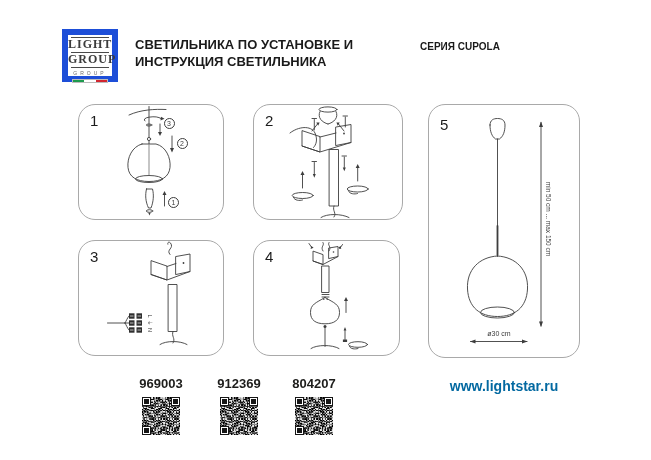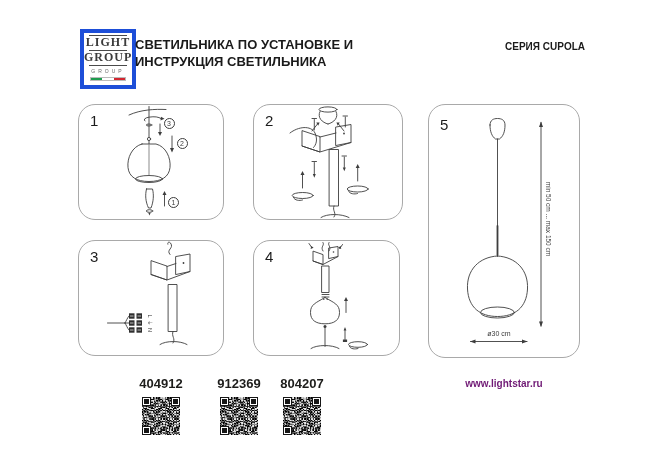--- a/index.html
+++ b/index.html
@@ -1,31 +1,31 @@
 <!DOCTYPE html>
 <html><head>
 <meta charset="utf-8">
 <style>
   html,body{margin:0;padding:0;background:#ffffff;}
   .sheet{position:relative;width:651px;height:460px;background:#ffffff;overflow:hidden;
          font-family:"Liberation Sans","DejaVu Sans",sans-serif;color:#1d1d1b;}
 
   
-  .logo{position:absolute;left:80px;top:29px;width:56px;height:60px;border:4px solid #1d4ed8;
+  .logo{position:absolute;left:62px;top:29px;width:56px;height:53px;border:6px solid #1d4ed8;
         box-sizing:border-box;background:#fff;text-align:center;}
   .logo .rule{width:38px;height:1px;background:#4a4a4a;margin:2px auto 0;}
   .logo .word{font-family:"Liberation Serif","DejaVu Serif",serif;font-weight:bold;
               font-size:12px;line-height:11px;letter-spacing:1px;color:#3c3c3c;margin-top:1px;}
   .logo .group{font-size:5px;letter-spacing:3px;color:#6b6b6b;margin-top:2px;}
   .flag{display:flex;width:36px;height:4px;margin:3px auto 0;border:0.5px solid #bbb;box-sizing:border-box;}
   .flag span{flex:1;height:100%;}
   .flag .g{background:#1e9b4e;} .flag .w{background:#ffffff;} .flag .r{background:#d22630;}
 
   .title{position:absolute;left:135px;top:36px;font-weight:bold;font-size:13px;line-height:17px;color:#1a1a1a;}
-  .series-block{position:absolute;left:420px;top:41px;width:165px;text-align:right;}
+  .series-block{position:absolute;left:420px;top:41px;width:165px;text-align:left;}
   .series{font-weight:bold;font-size:10px;color:#1a1a1a;}
   .articles{font-weight:bold;font-size:13px;margin-top:3px;color:#1a1a1a;}
 
   
   .panel{position:absolute;border:1px solid #a9a9a9;border-radius:17px;background:#fff;box-sizing:border-box;}
   #p1{left:78px;top:104px;width:146px;height:116px;}
   #p2{left:253px;top:104px;width:150px;height:116px;}
   #p3{left:78px;top:240px;width:146px;height:116px;}
   #p4{left:253px;top:240px;width:147px;height:116px;}
   #p5{left:428px;top:104px;width:152px;height:254px;}
@@ -49,21 +49,21 @@
   .product .code{font-weight:bold;font-size:13px;color:#1d1d1b;}
   .qr{position:relative;width:38px;height:38px;margin:6px auto 0;
       background:
         repeating-conic-gradient(#161616 0% 25%, #ffffff 0% 50%) 0px 0px / 4.6px 4.6px,
         repeating-conic-gradient(#161616 0% 25%, #ffffff 0% 50%) 1.4px 2.2px / 7.4px 7.4px;
       background-blend-mode:difference;}
   .qr .f{position:absolute;width:9px;height:9px;border:1.8px solid #161616;background:#fff;box-sizing:border-box;}
   .qr .f::before{content:"";position:absolute;inset:1px;background:#161616;}
   .qr .f.tl{left:0;top:0;} .qr .f.tr{right:0;top:0;} .qr .f.bl{left:0;bottom:0;}
   .website{position:absolute;left:428px;top:378px;width:152px;text-align:center;
-           font-weight:bold;font-size:10px;color:#701a75;}
+           font-weight:bold;font-size:14px;color:#0369a1;}
 
   svg .ln{fill:none;stroke:#3d3d3d;stroke-width:0.9;stroke-linecap:round;stroke-linejoin:round;}
   svg .thin{fill:none;stroke:#3d3d3d;stroke-width:0.6;}
   svg .fl{fill:#3d3d3d;stroke:none;}
   svg .dk{fill:#2f2f2f;stroke:none;}
   svg .slot{stroke:#fafafa;stroke-width:0.7;fill:none;}
 </style>
 </head>
 <body>
 
@@ -221,36 +221,36 @@
       <path class="ln" d="M112,17.5 L112,221"></path>
       <path class="fl" d="M110,22 L114,22 L112,16.5 Z M110,216.5 L114,216.5 L112,222 Z"></path>
       <path class="ln" d="M41.5,236.5 L98,236.5"></path>
       <path class="fl" d="M46.5,234.5 L46.5,238.5 L41,236.5 Z M93,234.5 L93,238.5 L98.5,236.5 Z"></path>
     </svg>
     <span class="dimv">min 50 cm ... max 150 cm</span>
     <span class="dimh">ø30 cm</span>
   </div>
 
   <div class="product" style="left:131px;top:376px">
-    <div class="code">404912</div>
+    <div class="code">969003</div>
     <div class="qr">
       <span class="f tl"></span>
       <span class="f tr"></span>
       <span class="f bl"></span>
     </div>
   </div>
   <div class="product" style="left:209px;top:376px">
     <div class="code">912369</div>
     <div class="qr">
       <span class="f tl"></span>
       <span class="f tr"></span>
       <span class="f bl"></span>
     </div>
   </div>
-  <div class="product" style="left:272px;top:376px">
+  <div class="product" style="left:284px;top:376px">
     <div class="code">804207</div>
     <div class="qr">
       <span class="f tl"></span>
       <span class="f tr"></span>
       <span class="f bl"></span>
     </div>
   </div>
 
   <div class="website">www.lightstar.ru</div>
 

